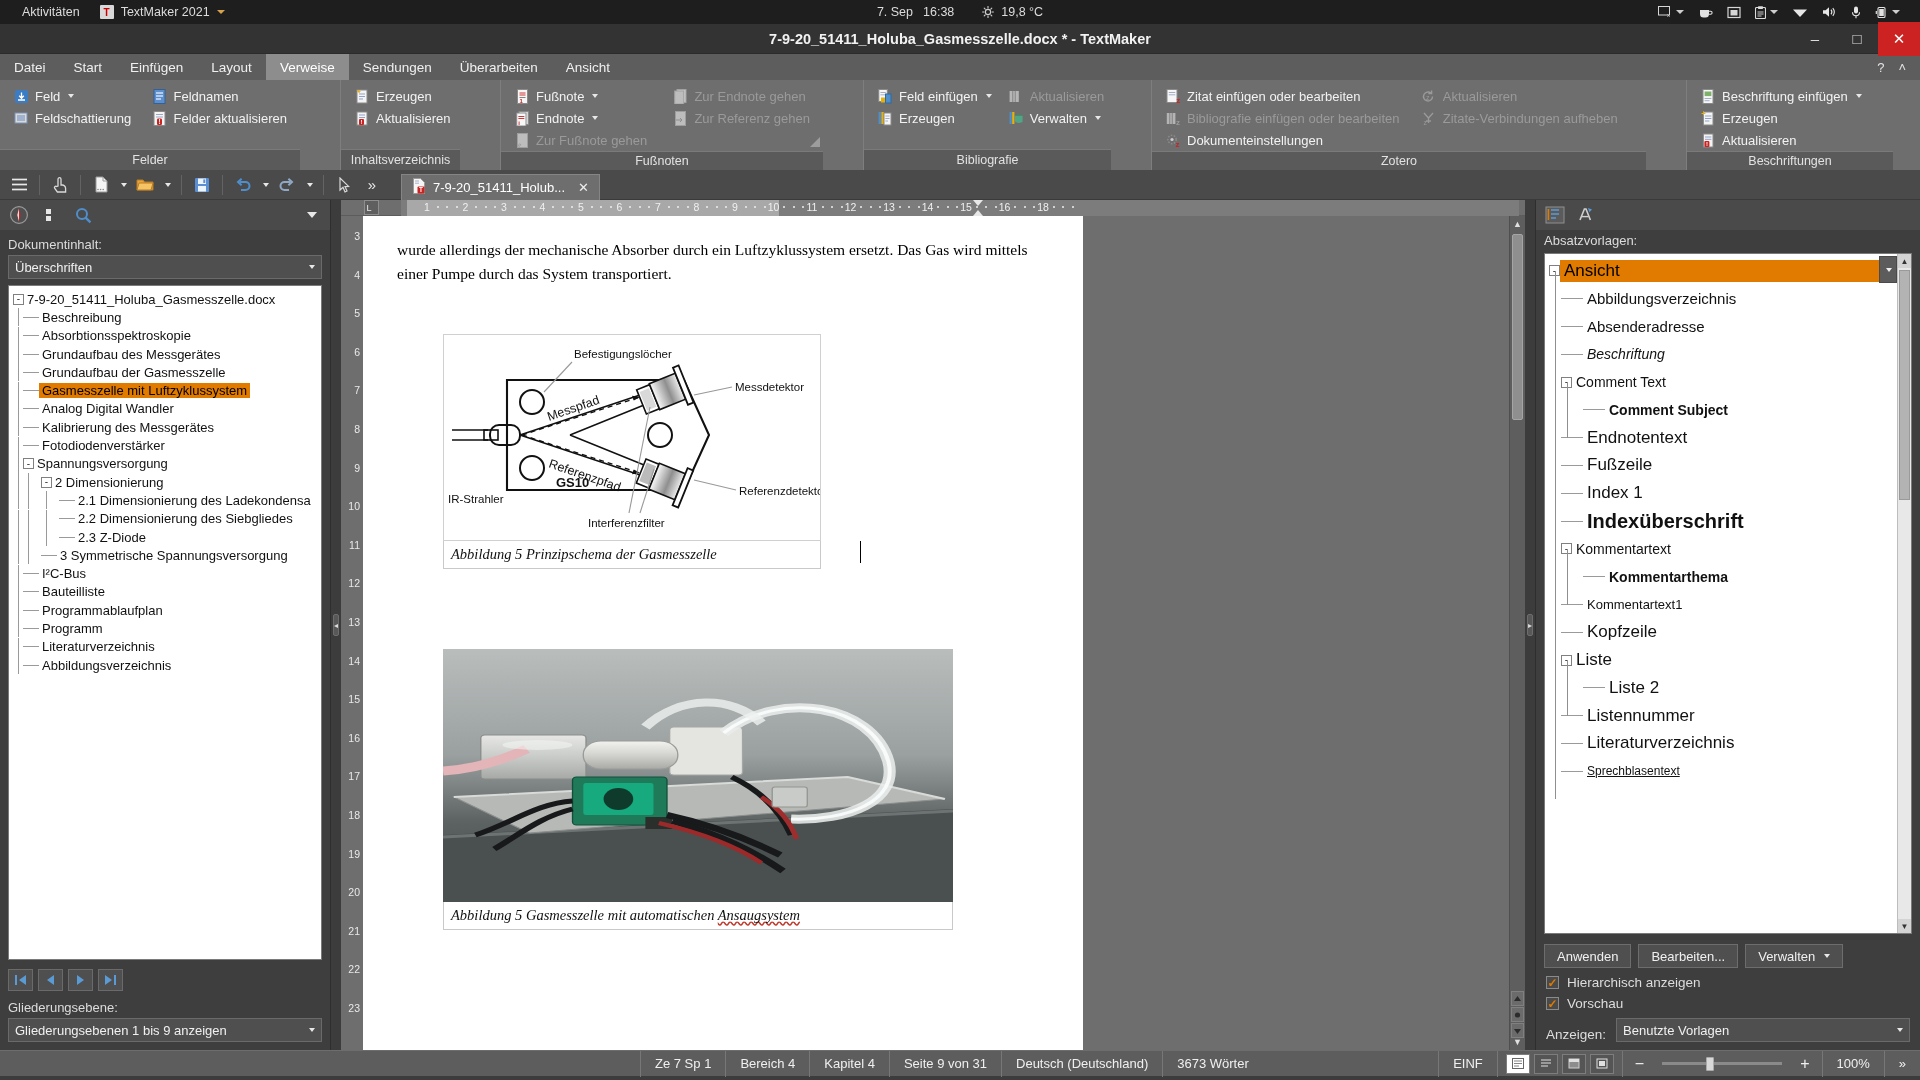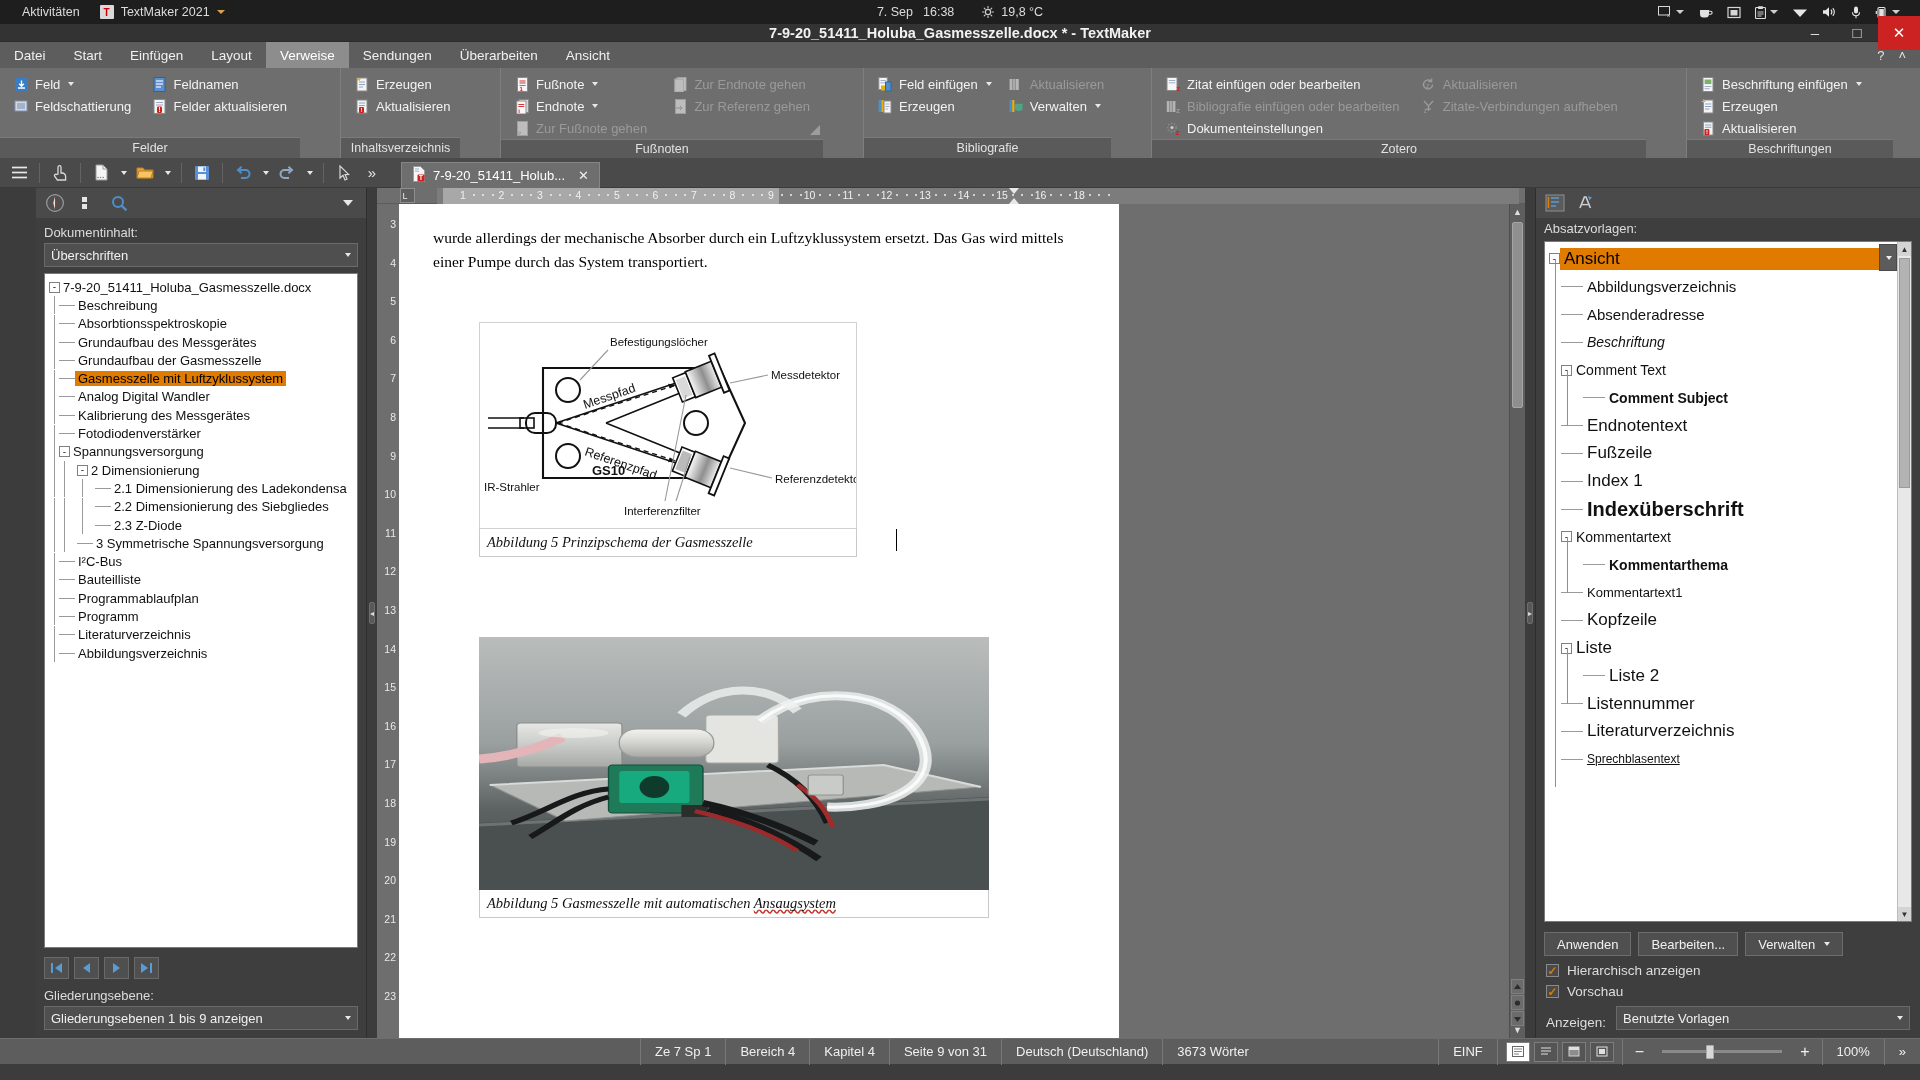--- a/index.html
+++ b/index.html
@@ -31,21 +31,21 @@
   .gb-clock{display:flex;gap:10px;}
   .gb-weather{display:flex;align-items:center;gap:7px;}
   .gb-right {
     margin-left:auto; display:flex; align-items:center; gap:2px; padding-right:14px;
   }
   .tray { padding:0 6px; height:24px; display:flex;align-items:center; gap:4px;}
   .caret-d { width:0;height:0;border-left:4px solid transparent;border-right:4px solid transparent;border-top:4px solid #cfcfcf;}
 
   
   #titlebar {
-    height:18px; background:#333333; display:flex; align-items:center;
+    height:30px; background:#333333; display:flex; align-items:center;
     position:relative; border-bottom:1px solid #2b2b2b;
   }
   #titlebar .tb-title {
     position:absolute;left:0;right:0;text-align:center;font-size:14.5px;color:#f2f2f2;font-weight:bold;
   }
   .win-btns{margin-left:auto;display:flex;height:34px;z-index:2;}
   .win-btn{width:42px;height:34px;display:flex;align-items:center;justify-content:center;color:#ddd;font-size:15px;}
   .win-btn.close{background:#cc2222;color:#fff;}
 
   
@@ -91,21 +91,21 @@
     display:flex;align-items:center;gap:7px;height:26px;padding:0 10px;
     background:#6e6e6e;border:1px solid #858585;border-bottom:none;font-size:13px;color:#fff;
   }
   .tabclose{margin-left:6px;color:#eee;font-size:13px;}
 
   
   #main{ display:flex; height:calc(1080px - 24px - 34px - 26px - 90px - 30px - 26px); }
   
 
   
-  #navigator{ width:331px; background:#3e3e3e; display:flex;flex-direction:column; border-right:1px solid #2e2e2e;margin-left:36px;}
+  #navigator{ width:331px; background:#3e3e3e; display:flex;flex-direction:column; border-right:1px solid #2e2e2e;}
   #nav-toolbar{height:30px;background:#4a4a4a;display:flex;align-items:center;gap:10px;padding:0 8px;}
   .nav-tool{width:22px;height:22px;display:flex;align-items:center;justify-content:center;}
   .nav-label{font-size:13px;color:#dcdcdc;padding:7px 8px 3px 8px;}
   .combo{
     height:24px;background:#4f4f4f;border:1px solid #6a6a6a;color:#f0f0f0;
     display:flex;align-items:center;justify-content:space-between;padding:0 6px;font-size:13px;
     margin:0 8px;
   }
   #doctree{
     flex:1;background:#fff;color:#111;margin:6px 8px 4px 8px;border:1px solid #7a7a7a;

